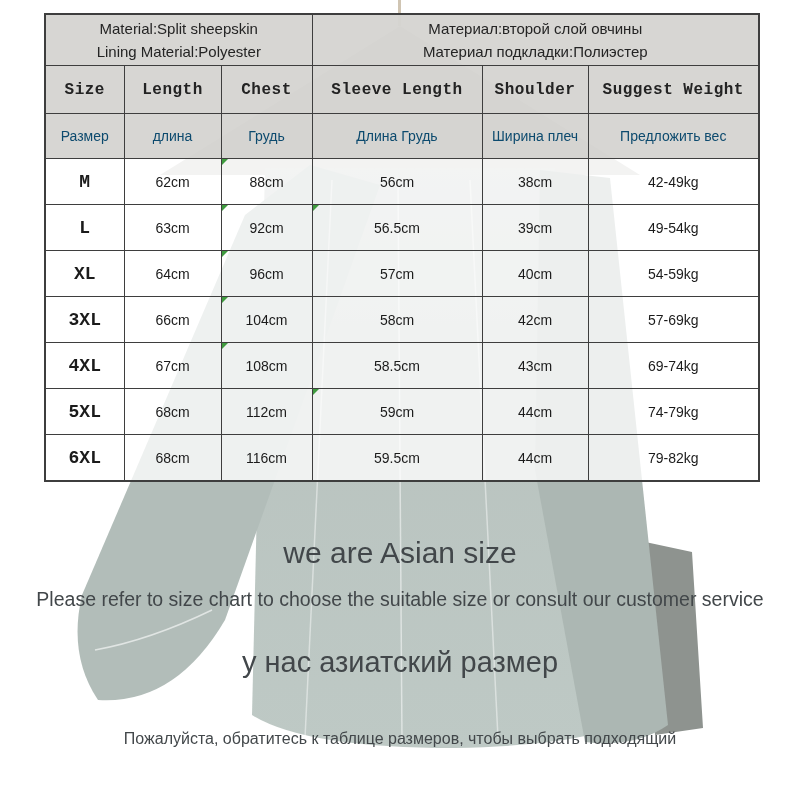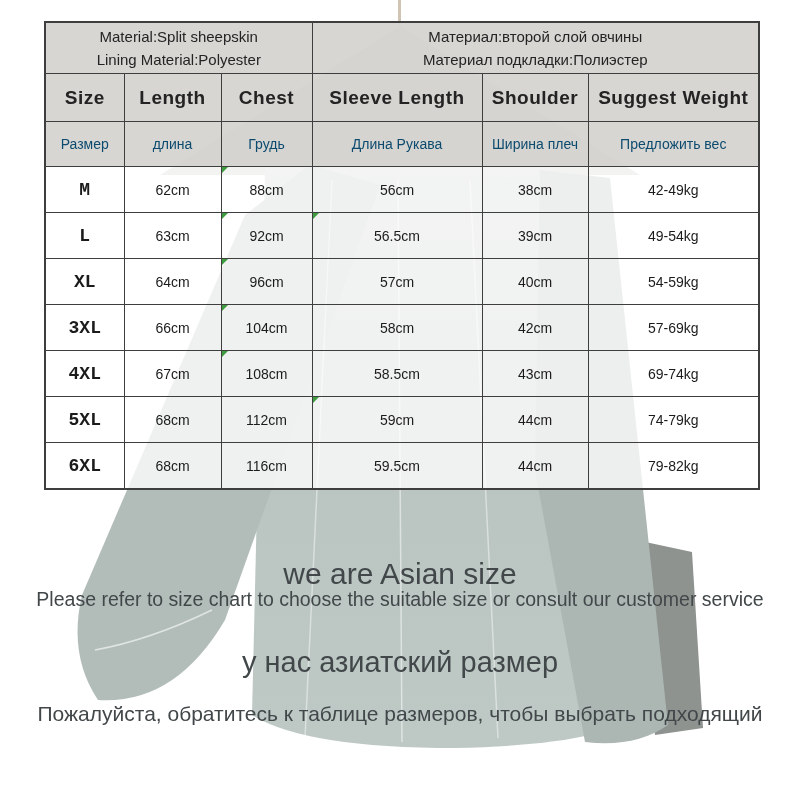--- a/index.html
+++ b/index.html
@@ -4,60 +4,60 @@
 <style>
   html,body{margin:0;padding:0;background:#ffffff;}
   .canvas{
     position:relative;width:800px;height:800px;overflow:hidden;
     background:#ffffff;font-family:"Liberation Sans",sans-serif;
   }
   .jacket{position:absolute;left:0;top:0;z-index:0;}
 
   
   table.size-table{
-    position:absolute;left:44px;top:21px;z-index:2;
+    position:absolute;left:44px;top:13px;z-index:2;
     width:714px;border-collapse:collapse;table-layout:fixed;
     border:2px solid var(--border,#3e3e3e);
   }
   table.size-table td{
     position:relative;border:1.5px solid var(--border,#3e3e3e);
     text-align:center;vertical-align:middle;padding:0;
     color:var(--text,#1b1b1b);background:var(--cell-fill,rgba(255,255,255,.78));
     overflow:hidden;
   }
   tr.mat-row td{
     height:50px;background:var(--header-fill,rgba(213,212,209,.96));
     font-size:15px;line-height:1.55;color:#242424;
   }
   tr.head-en td{
     height:47px;background:var(--header-fill,rgba(213,212,209,.96));
-    font-family:Liberation Sans, sans-serif;font-size:19px;font-weight:600;
+    font-family:Liberation Mono, monospace;font-size:16px;font-weight:600;
     letter-spacing:.5px;color:#232323;
   }
   tr.head-ru td{
     height:44px;background:var(--header-fill,rgba(213,212,209,.96));
     font-size:14px;color:#0c4a6e;
   }
   tbody.data-rows td{height:45px;font-size:14px;}
   tbody.data-rows td.size-label{
     font-family:"Liberation Mono",monospace;font-size:18px;font-weight:600;
   }
   .green-mark{
     position:absolute;left:0;top:0;width:0;height:0;
     border-top:6px solid var(--green-mark,#3f9b3f);
     border-right:6px solid transparent;
   }
 
   
   .note{position:absolute;left:0;width:800px;text-align:center;z-index:2;
         color:var(--note-text,#42474a);}
-  .note.big-en{top:536px;font-size:30px;margin-top:21px;}
+  .note.big-en{top:536px;font-size:30px;}
   .note.small-en{top:588px;font-size:19.5px;}
   .note.big-ru{top:646px;font-size:29px;}
-  .note.small-ru1{top:702px;font-size:21px;text-align:center;}
+  .note.small-ru1{top:730px;font-size:16px;text-align:center;}
   .note.small-ru2{top:737px;font-size:18.5px;}
 </style>
 </head>
 <body>
 
 <div class="canvas">
 
   <svg class="jacket" width="800" height="800" viewBox="0 0 800 800">
     <defs>
       <linearGradient id="bodyGrad" x1="0" y1="0" x2="0" y2="1">
@@ -103,21 +103,21 @@
           <td>Length</td>
           <td>Chest</td>
           <td>Sleeve Length</td>
           <td>Shoulder</td>
           <td>Suggest Weight</td>
         </tr>
     <tr class="head-ru" id="row-head-ru">
           <td>Размер</td>
           <td>длина</td>
           <td>Грудь</td>
-          <td>Длина Рукава</td>
+          <td>Длина Грудь</td>
           <td>Ширина плеч</td>
           <td>Предложить вес</td>
         </tr>
     </tbody>
       <tbody class="data-rows" id="data-rows">
         <tr>
           <td class="size-label">M</td>
           <td>62cm</td>
           <td>88cm<span class="green-mark"></span></td>
           <td>56cm</td>

